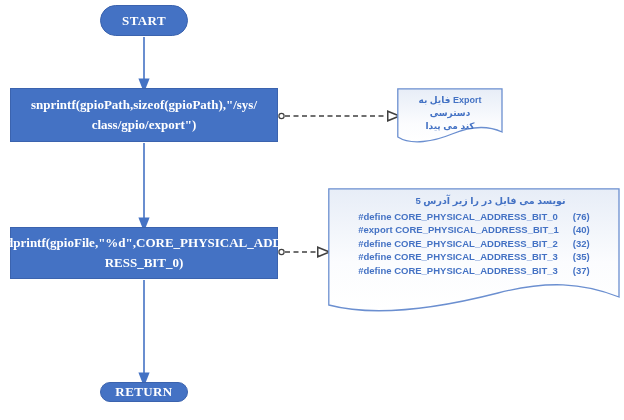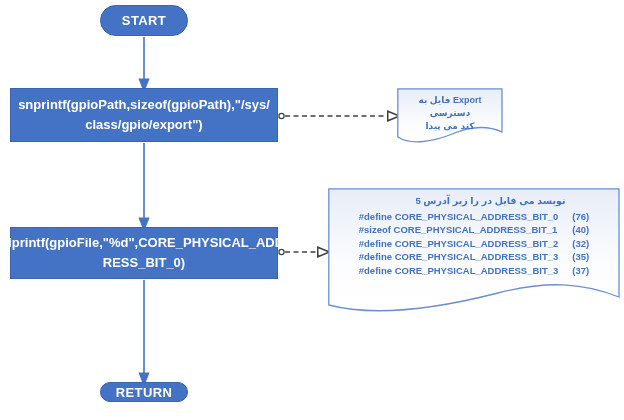--- a/index.html
+++ b/index.html
@@ -30,20 +30,21 @@
   .dash-start-circle{fill:#fff;stroke:var(--connector);stroke-width:1.2;}
   .open-head{fill:#fff;stroke:var(--connector);stroke-width:1.1;}
 
   .node{
     position:absolute;
     background:var(--accent);
     color:#fff;
     display:flex;flex-direction:column;
     align-items:center;justify-content:center;
     text-align:center;
+    font-family:Liberation Serif, serif;
   }
   .terminal{
     width:88px;
     border:1px solid var(--node-border);
     font-size:13px;font-weight:600;letter-spacing:.4px;
   }
   .terminal.start{left:100px;top:5px;height:31px;border-radius:15.5px;}
   .terminal.end{left:100px;top:382px;height:20px;border-radius:18px;}
   .process{
     left:10px;width:268px;
@@ -156,21 +157,21 @@
           <stop offset="1" stop-color="#FFFFFF"></stop>
         </linearGradient>
       </defs>
       <path d="M0.8,0.8 L291,0.8 L291,109 C254,94.5 219,92.5 170,105 C121,117.5 52,130.5 0.8,117 Z" fill="url(#gradBig)" stroke="#6B8FD0" stroke-width="1.3"></path>
     </svg>
     <div class="doc-inner">
       <div class="doc-header">5‎ آدرس‎ زیر‎ را‎ در‎ فایل‎ می‎ نویسد</div>
       <div class="def-grid">
         <span class="def-name">#define CORE_PHYSICAL_ADDRESS_BIT_0</span>
         <span class="def-val">(76)</span>
-        <span class="def-name">#sizeof CORE_PHYSICAL_ADDRESS_BIT_1</span>
+        <span class="def-name">#export CORE_PHYSICAL_ADDRESS_BIT_1</span>
         <span class="def-val">(40)</span>
         <span class="def-name">#define CORE_PHYSICAL_ADDRESS_BIT_2</span>
         <span class="def-val">(32)</span>
         <span class="def-name">#define CORE_PHYSICAL_ADDRESS_BIT_3</span>
         <span class="def-val">(35)</span>
         <span class="def-name">#define CORE_PHYSICAL_ADDRESS_BIT_3</span>
         <span class="def-val">(37)</span>
       </div>
     </div>
   </div>

